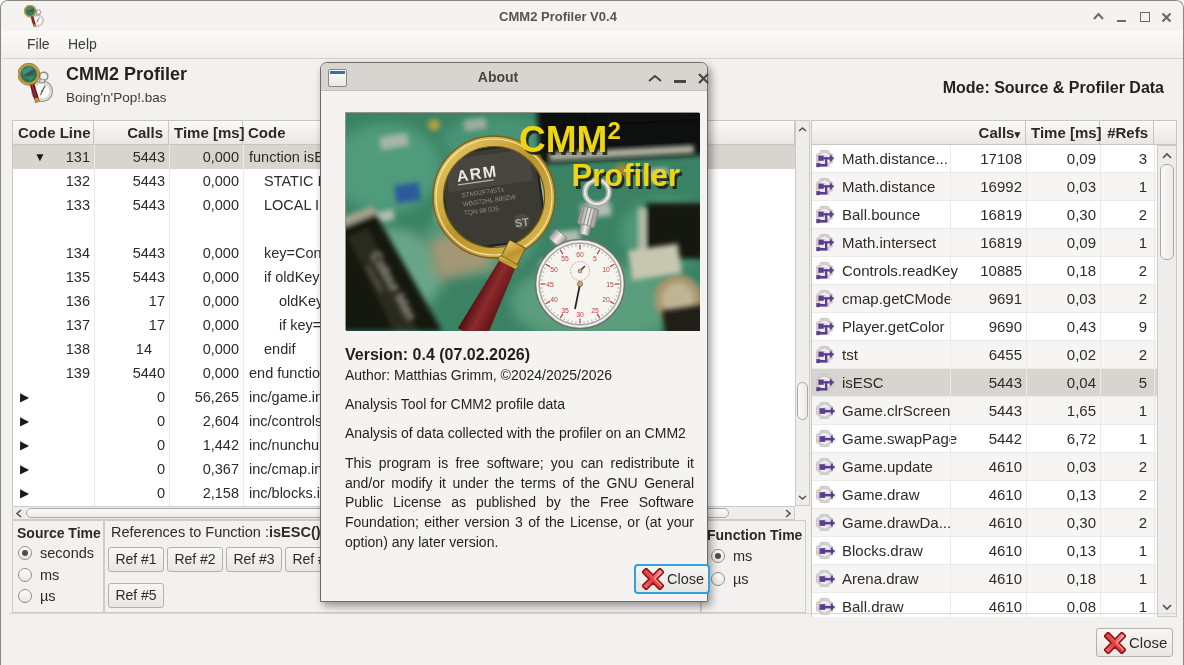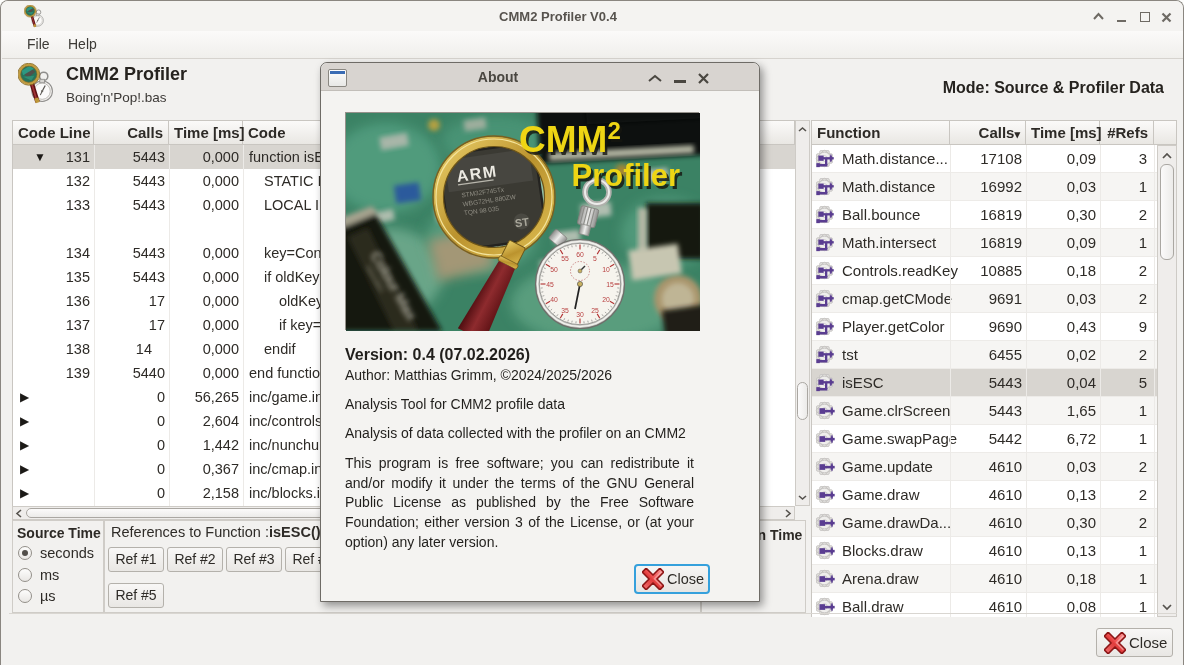--- a/index.html
+++ b/index.html
@@ -40,21 +40,21 @@
 .sbthumbh { background:linear-gradient(#fbfafa,#ecebe9); }
 .frame { position:absolute; top:519px; height:93px; border:1px solid #cfccc7; }
 .flabel { font-size:14px; font-weight:bold; color:#2d2a26; }
 .radio { position:absolute; width:14px; height:14px; border-radius:50%;
   background:linear-gradient(#fdfdfc,#e9e7e4); border:1px solid #938f89; }
 .radio.on::after { content:""; position:absolute; left:3px; top:3px; width:6px; height:6px; border-radius:50%; background:#514e49; }
 .rlabel { position:absolute; font-size:14.5px; color:#2e2b27; }
 .btn { position:absolute; background:linear-gradient(#f8f7f6,#e9e7e4); border:1px solid #b4b1ab;
   border-radius:3px; font-size:14px; color:#2e2b27; text-align:center; }
 #sep { position:absolute; left:8px; top:612px; width:1168px; height:1px; background:#d9d6d1; }
-#dlg { position:absolute; left:320px; top:62px; width:440px; height:540px;
+#dlg { position:absolute; left:320px; top:62px; width:388px; height:540px;
   background:#f4f3f1; border:1px solid #6e6b66; border-radius:7px 7px 0 0;
   box-shadow:3px 4px 9px rgba(0,0,0,0.4); }
 #dlgtb { position:absolute; left:0; top:0; width:100%; height:28px; background:#d8d4d0;
   border-bottom:1px solid #c2beb9; border-radius:7px 7px 0 0; }
 #dlgtitle { position:absolute; width:354px; text-align:center; top:6px; font-size:14px; font-weight:bold; color:#4a4741; }
 #dicon { position:absolute; left:7px; top:6px; width:19px; height:18px; background:linear-gradient(#fdfdfd,#e8e8e6);
   border:1px solid #8a8781; border-radius:2px; }
 #dicon::before { content:""; position:absolute; left:1px; top:1px; right:1px; height:3px; background:#3a6cb4; }
 #dimg { position:absolute; left:24px; top:49px; width:354px; height:218px; border:1px solid #95918b; }
 .dtext { position:absolute; left:24px; font-size:14px; color:#211f1c; white-space:nowrap; }
@@ -242,21 +242,20 @@
         <polyline points="6,1 2,4.5 6,8" fill="none" stroke="#55524d" stroke-width="1.6"></polyline>
       </svg>
     <svg class="abs" style="left:772px;top:389px" width="8" height="9">
         <polyline points="2,1 6,4.5 2,8" fill="none" stroke="#55524d" stroke-width="1.6"></polyline>
       </svg>
     <div class="sbthumb sbthumbh" style="left:14px;top:388px;width:703px;height:10px;"></div>
   </div>
 
   <div id="rtable">
     <div class="thead abs" style="left:0;top:0;width:366px;height:25px;">
-      <div class="hcell" style="left:0;width:138px;">Function</div>
       <div class="hcell" style="left:138px;width:76px;text-align:right;">Calls<span style="font-size:11px;">▾</span></div>
       <div class="hcell" style="left:214px;width:74px;text-align:right;">Time [ms]</div>
       <div class="hcell" style="left:288px;width:54px;text-align:right;">#Refs</div>
       <div class="hcell" style="left:342px;width:23px;border-right:none;"></div>
     </div>
     <div id="rbody">
 <div class="rrow" style="top:0px;">
 <div class="rcell" style="left:3px;top:4px;"><svg width="20" height="19" viewBox="0 0 19 18" style="vertical-align:-4px">
               <g fill="#e3e2e0" stroke="#c2c0bd" stroke-width="0.8">
  <rect x="4.5" y="1.5" width="9" height="15" rx="1"></rect>

